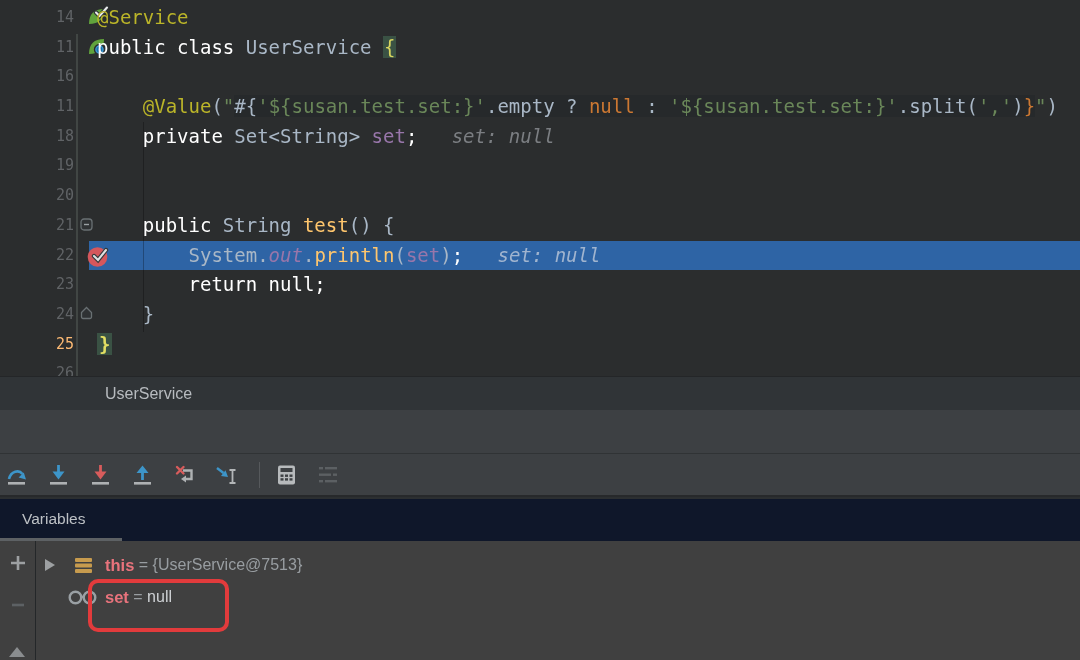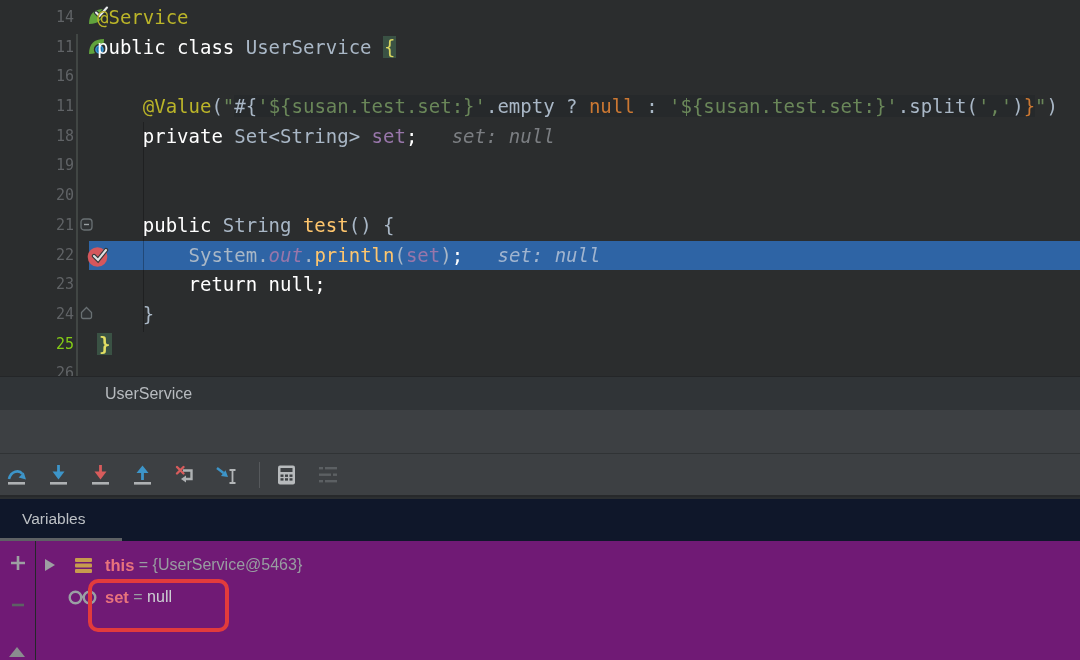--- a/index.html
+++ b/index.html
@@ -8,21 +8,21 @@
 
   
   .editor{position:absolute;left:0;top:0;width:100%;height:376px;background:#2b2d2e;overflow:hidden;}
   .exec-line-bg{position:absolute;left:89px;right:0;top:240.6px;height:29.7px;background:#2e64a5;z-index:1;}
   .gutter-divider{position:absolute;left:76px;top:34px;bottom:0;width:2px;background:#535b57;opacity:.55;z-index:2;}
   .indent-guide{position:absolute;left:143px;top:122px;height:210px;width:1px;background:rgba(0,0,0,.28);z-index:2;}
   .gutter{position:absolute;left:0;top:3px;width:89px;z-index:3;padding-left:44px;}
   .grow{position:relative;height:29.7px;}
   .lnum{position:absolute;left:0;top:0;width:30px;text-align:right;
         font-family:"DejaVu Sans Mono",monospace;font-size:15px;line-height:29.7px;color:#606366;}
-  .lnum.bright{color:#84cc16;}
+  .lnum.bright{color:#fdba74;}
   .gicon{position:absolute;left:42px;top:3px;line-height:0;}
   .code{position:absolute;left:97px;top:3px;right:0;z-index:3;}
   .crow{height:29.7px;line-height:29.7px;white-space:pre;
         font-family:"DejaVu Sans Mono",monospace;font-size:19px;color:#a9b7c6;}
   .ann{color:#bbb529}.kw{color:#ffffff}.def{color:#a9b7c6}.str{color:#6a8759}
   .field{color:#9876aa}.fieldi{color:#9876aa;font-style:italic}.method{color:#ffc66d}
   .injd{color:#a9b7c6;background:#26292b}.injs{color:#6a8759;background:#26292b}.injk{color:#cc7832;background:#26292b}
   .brace-hl{color:#d9d65f;background:#3a5244;padding:0 1px;}
   .brace-hl2{color:#e3df63;background:#3a5244;font-weight:700;padding:0 2px;}
   .hint{color:#7b7e82;font-style:italic}
@@ -38,21 +38,21 @@
   .toolbar{position:absolute;left:0;top:453px;width:100%;height:44px;background:#3d4043;
            border-top:1px solid #303335;border-bottom:2px solid #27292b;box-sizing:border-box;
            display:flex;align-items:center;padding-left:5px;}
   .tbtn{width:24px;height:24px;margin-right:18px;display:flex;align-items:center;justify-content:center;cursor:pointer;}
   .tsep{width:1px;height:26px;background:#56595c;margin:0 14px 0 2px;}
   .tabrow{position:absolute;left:0;top:499px;width:100%;height:42px;background:#0f172a;}
   .tab{position:absolute;left:22px;top:0;line-height:40px;color:#bdc1c5;font-size:15.5px;cursor:pointer;}
   .tab-underline{position:absolute;left:0;top:538px;width:122px;height:3px;background:#5d6164;z-index:2;}
 
   
-  .vars{position:absolute;left:0;top:541px;right:0;bottom:0;background:#701a75;}
+  .vars{position:absolute;left:0;top:541px;right:0;bottom:0;background:#404040;}
   .vars-side{position:absolute;left:0;top:0;bottom:0;width:36px;border-right:1px solid #242729;box-sizing:border-box;}
   .side-btn{position:absolute;line-height:0;cursor:pointer;}
   .side-btn.add{left:8px;top:12px;}
   .side-btn.rem{left:10px;top:60px;}
   .side-btn.up{left:8px;bottom:2px;}
   #var-rows{position:absolute;left:36px;top:8px;right:0;}
   .vrow{height:32px;display:flex;align-items:center;}
   .vexp{width:14px;margin-left:8px;display:flex;line-height:0;}
   .vicon{width:34px;margin-left:8px;display:flex;justify-content:center;align-items:center;line-height:0;}
   .vname{margin-left:5px;font-size:16.5px;font-weight:600;color:#e8737c;}
@@ -259,21 +259,21 @@
             <svg width="19" height="19" viewBox="0 0 19 19">
               <g fill="#c79b4e">
                 <rect x="1" y="2" width="17" height="4" rx="1"></rect>
                 <rect x="1" y="7.5" width="17" height="4" rx="1"></rect>
                 <rect x="1" y="13" width="17" height="4" rx="1"></rect>
               </g>
             </svg>
           </span>
           <span class="vname">this</span>
           <span class="veq"> = </span>
-          <span class="vval">{UserService@5463}</span>
+          <span class="vval">{UserService@7513}</span>
         </div>
         <div class="vrow">
           <span class="vexp"></span>
           <span class="vicon">
             <svg width="32" height="17" viewBox="0 0 32 17">
               <g fill="none" stroke="#9aa0a4" stroke-width="2.4">
                 <circle cx="8.5" cy="8.5" r="5.8"></circle>
                 <circle cx="22.5" cy="8.5" r="5.8"></circle>
                 <path d="M14.3 8 h2.6"></path>
               </g>

